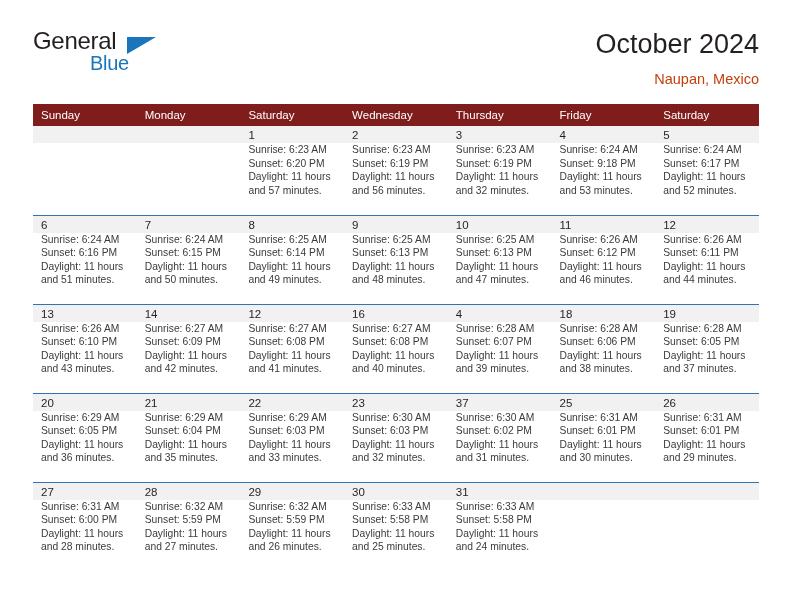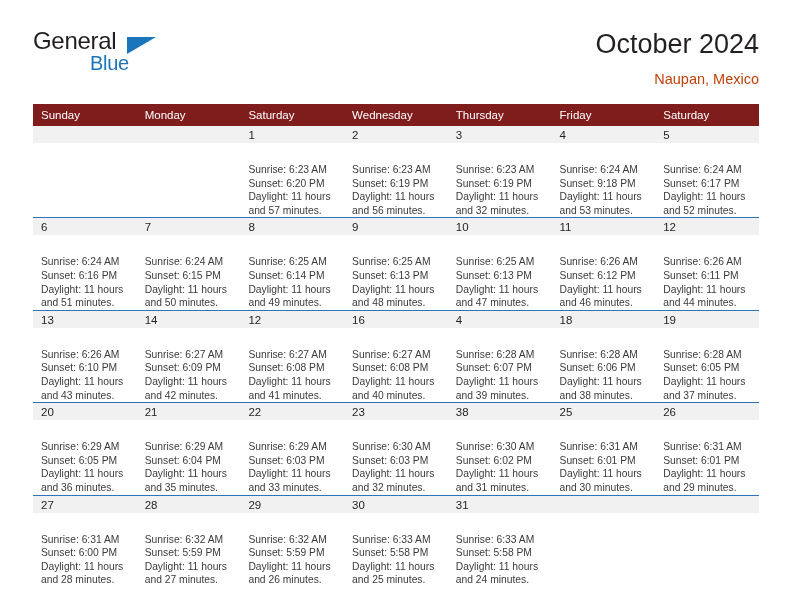--- a/index.html
+++ b/index.html
@@ -129,21 +129,21 @@
     padding: 2px 0 0 8px;
     box-sizing: border-box;
     font-size: 11.5px;
     color: #231f20;
     line-height: 14px;
   }
   .cell-empty .daynum-band {
     background: #f1f1f1;
   }
   .cell-body {
-    padding: 20px 6px 0 8px;
+    padding: 0 6px 0 8px;
     font-size: 10.3px;
     line-height: 13.6px;
     color: #3b3b3b;
   }
   .cell-body div {
     white-space: nowrap;
   }
 </style>
 </head>
 <body>
@@ -468,21 +468,21 @@
           <div class="cell-body">
             <div>Sunrise: 6:30 AM</div>
             <div>Sunset: 6:03 PM</div>
             <div>Daylight: 11 hours</div>
             <div>and 32 minutes.</div>
           </div>
             </div>
           </td>
         <td>
             <div class="cell-inner">
-          <div class="daynum-band">38</div>
+          <div class="daynum-band">37</div>
           <div class="cell-body">
             <div>Sunrise: 6:30 AM</div>
             <div>Sunset: 6:02 PM</div>
             <div>Daylight: 11 hours</div>
             <div>and 31 minutes.</div>
           </div>
             </div>
           </td>
         <td>
             <div class="cell-inner">

